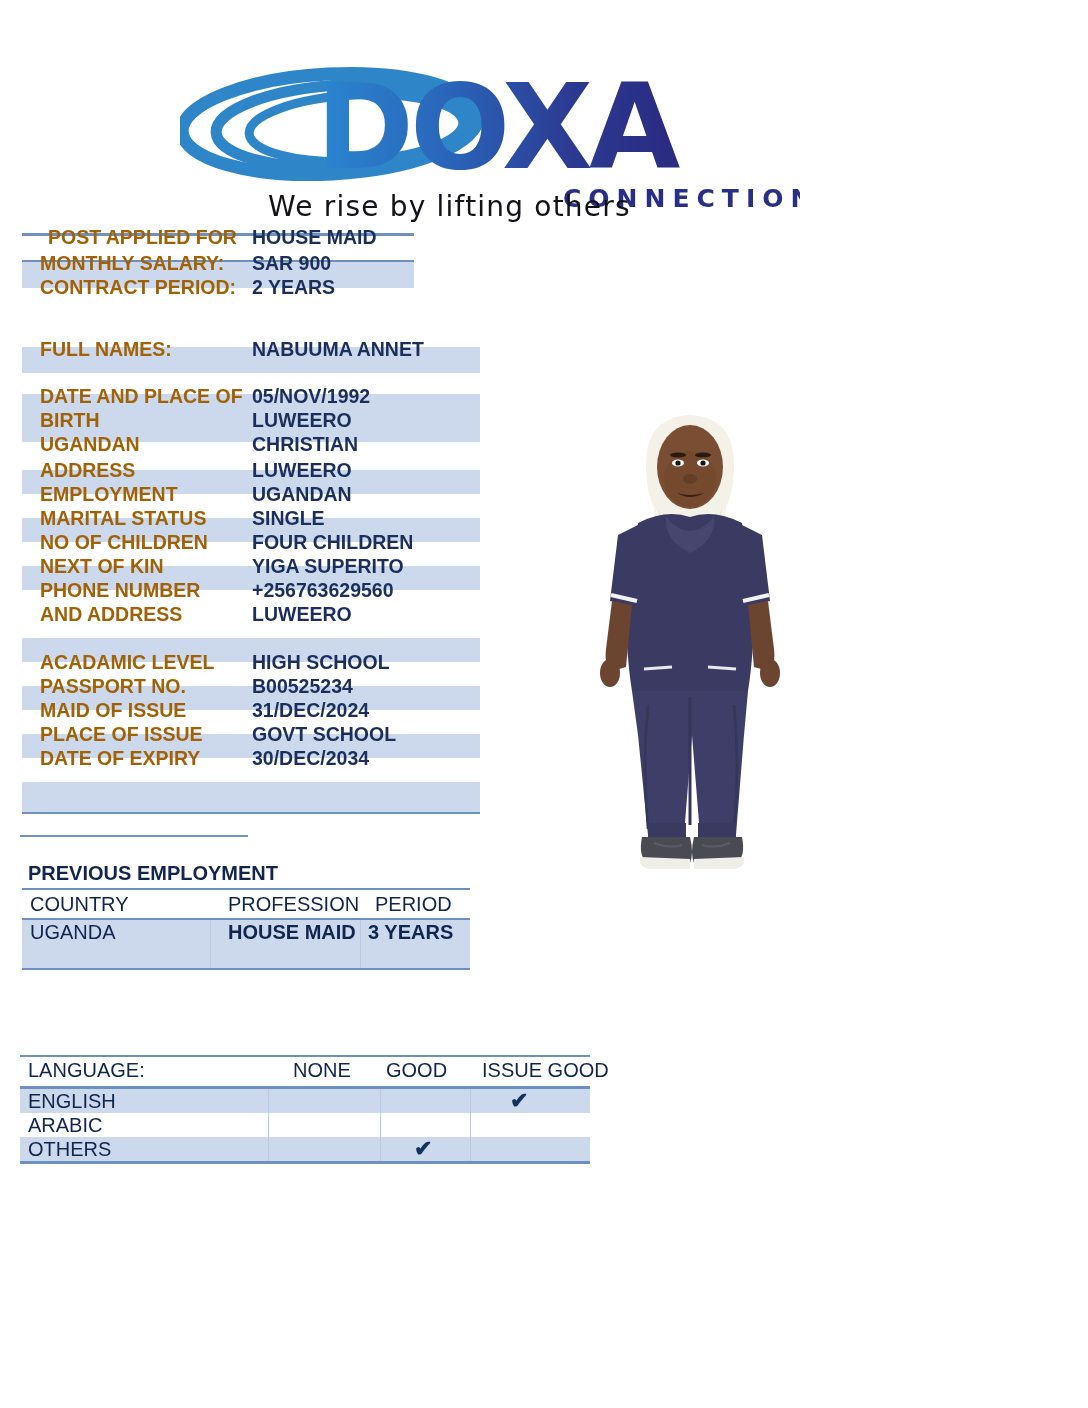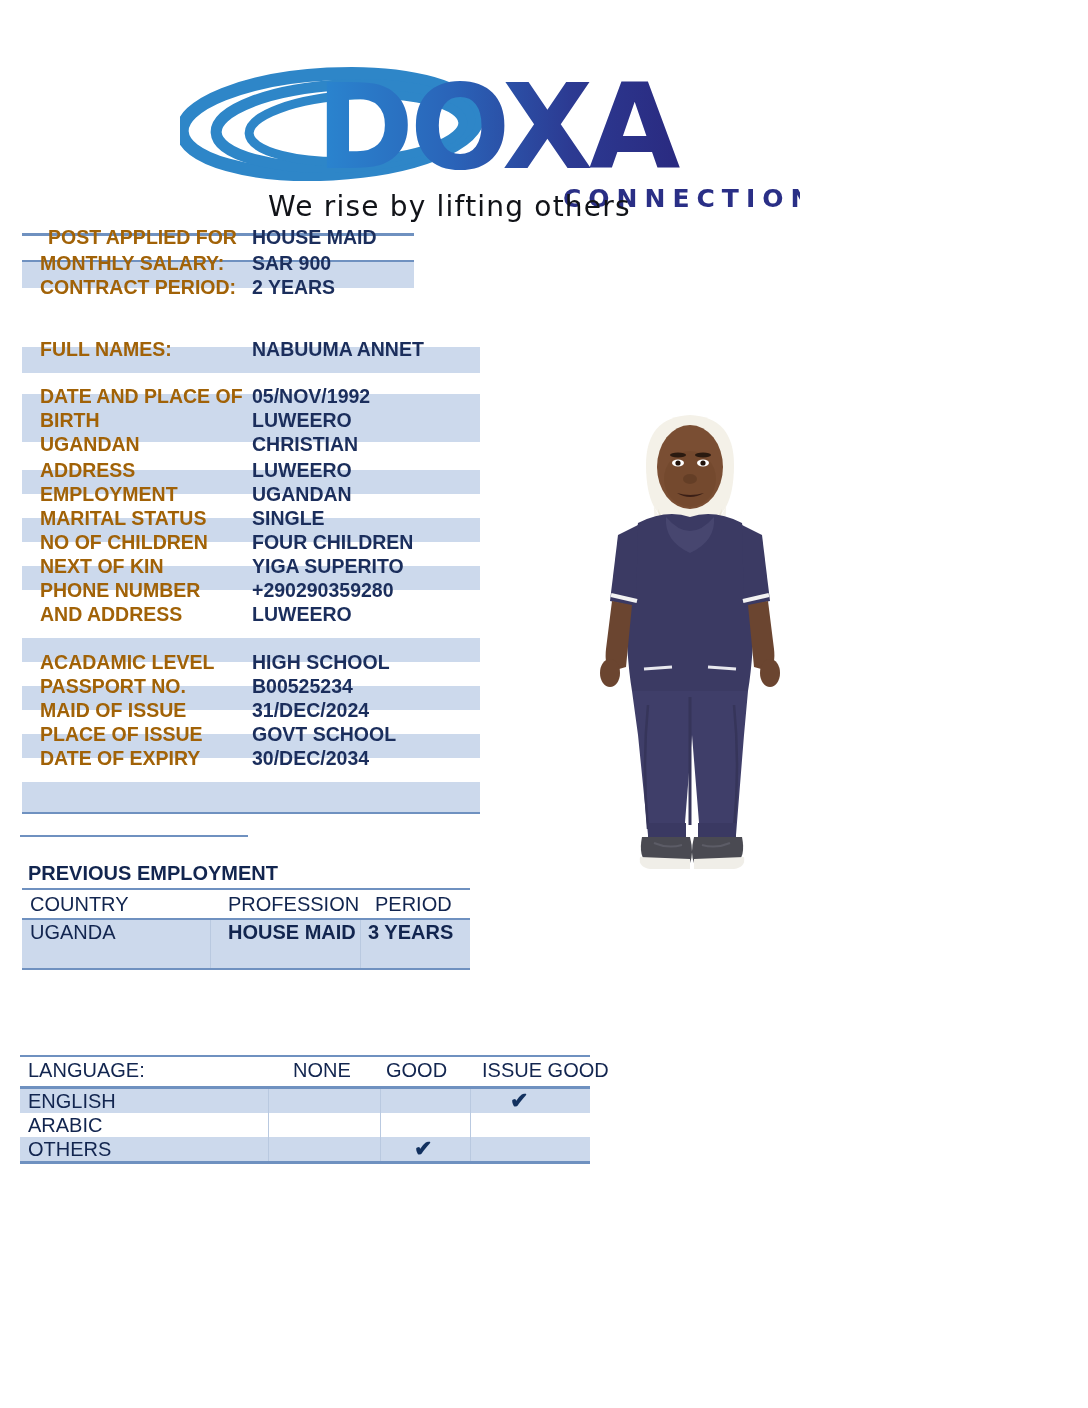--- a/index.html
+++ b/index.html
@@ -140,21 +140,21 @@
   <div class="cellrow" style="left:0;top:542px;">
     <span class="lbl c1">NO OF CHILDREN</span>
     <span class="val c2">FOUR CHILDREN</span>
   </div>
   <div class="cellrow" style="left:0;top:566px;">
     <span class="lbl c1">NEXT OF KIN</span>
     <span class="val c2">YIGA SUPERITO</span>
   </div>
   <div class="cellrow" style="left:0;top:590px;">
     <span class="lbl c1">PHONE NUMBER</span>
-    <span class="val c2">+290290359280</span>
+    <span class="val c2">+256763629560</span>
   </div>
   <div class="cellrow" style="left:0;top:614px;">
     <span class="lbl c1">AND ADDRESS</span>
     <span class="val c2">LUWEERO</span>
   </div>
   <div class="cellrow" style="left:0;top:662px;">
     <span class="lbl c1">ACADAMIC LEVEL</span>
     <span class="val c2">HIGH SCHOOL</span>
   </div>
   <div class="cellrow" style="left:0;top:686px;">

